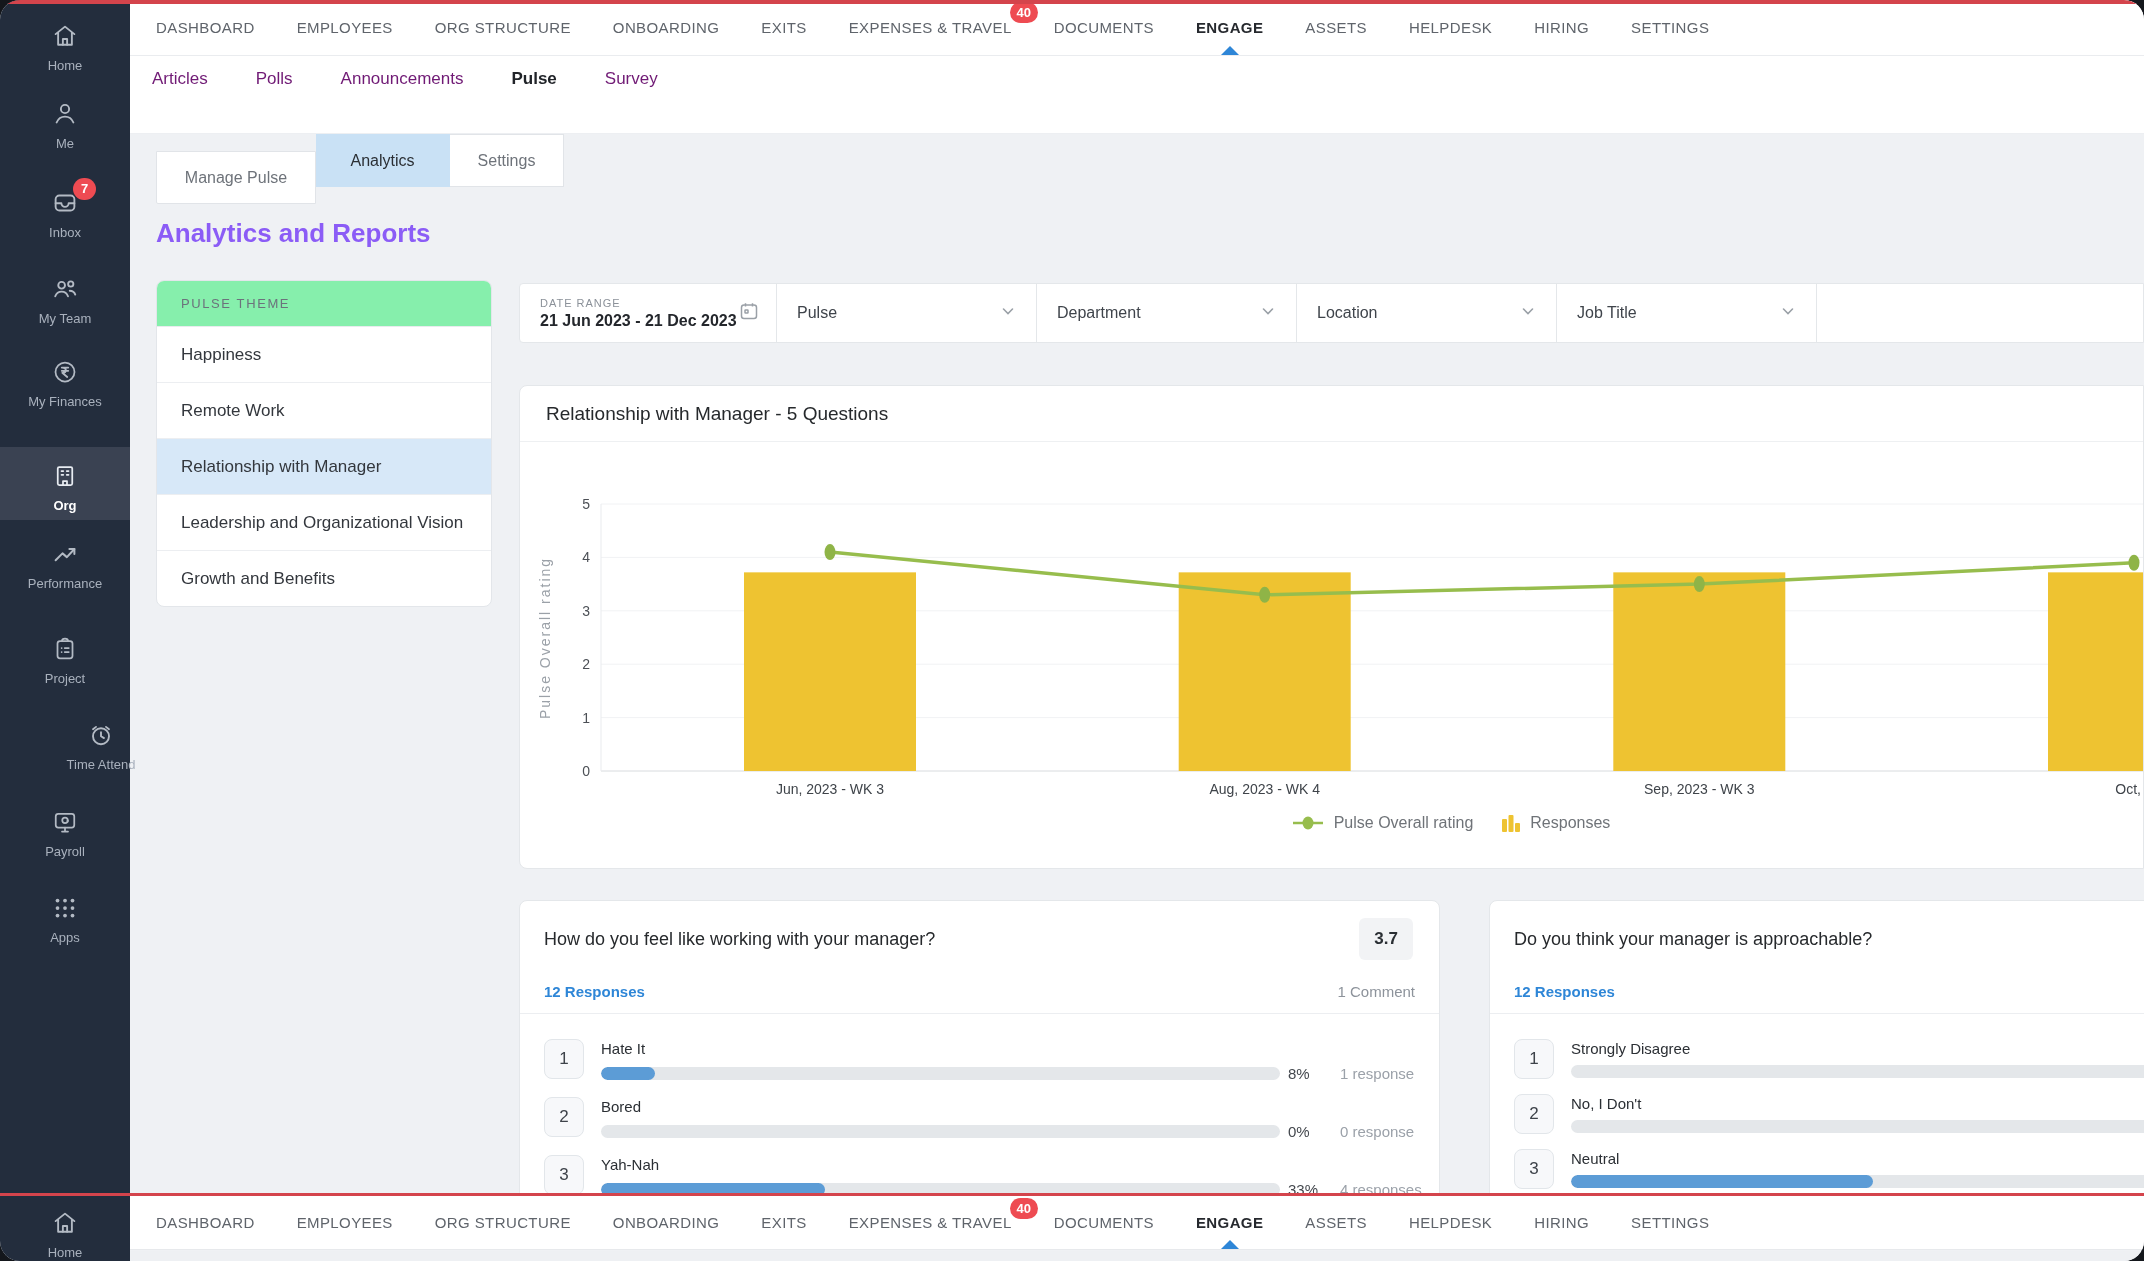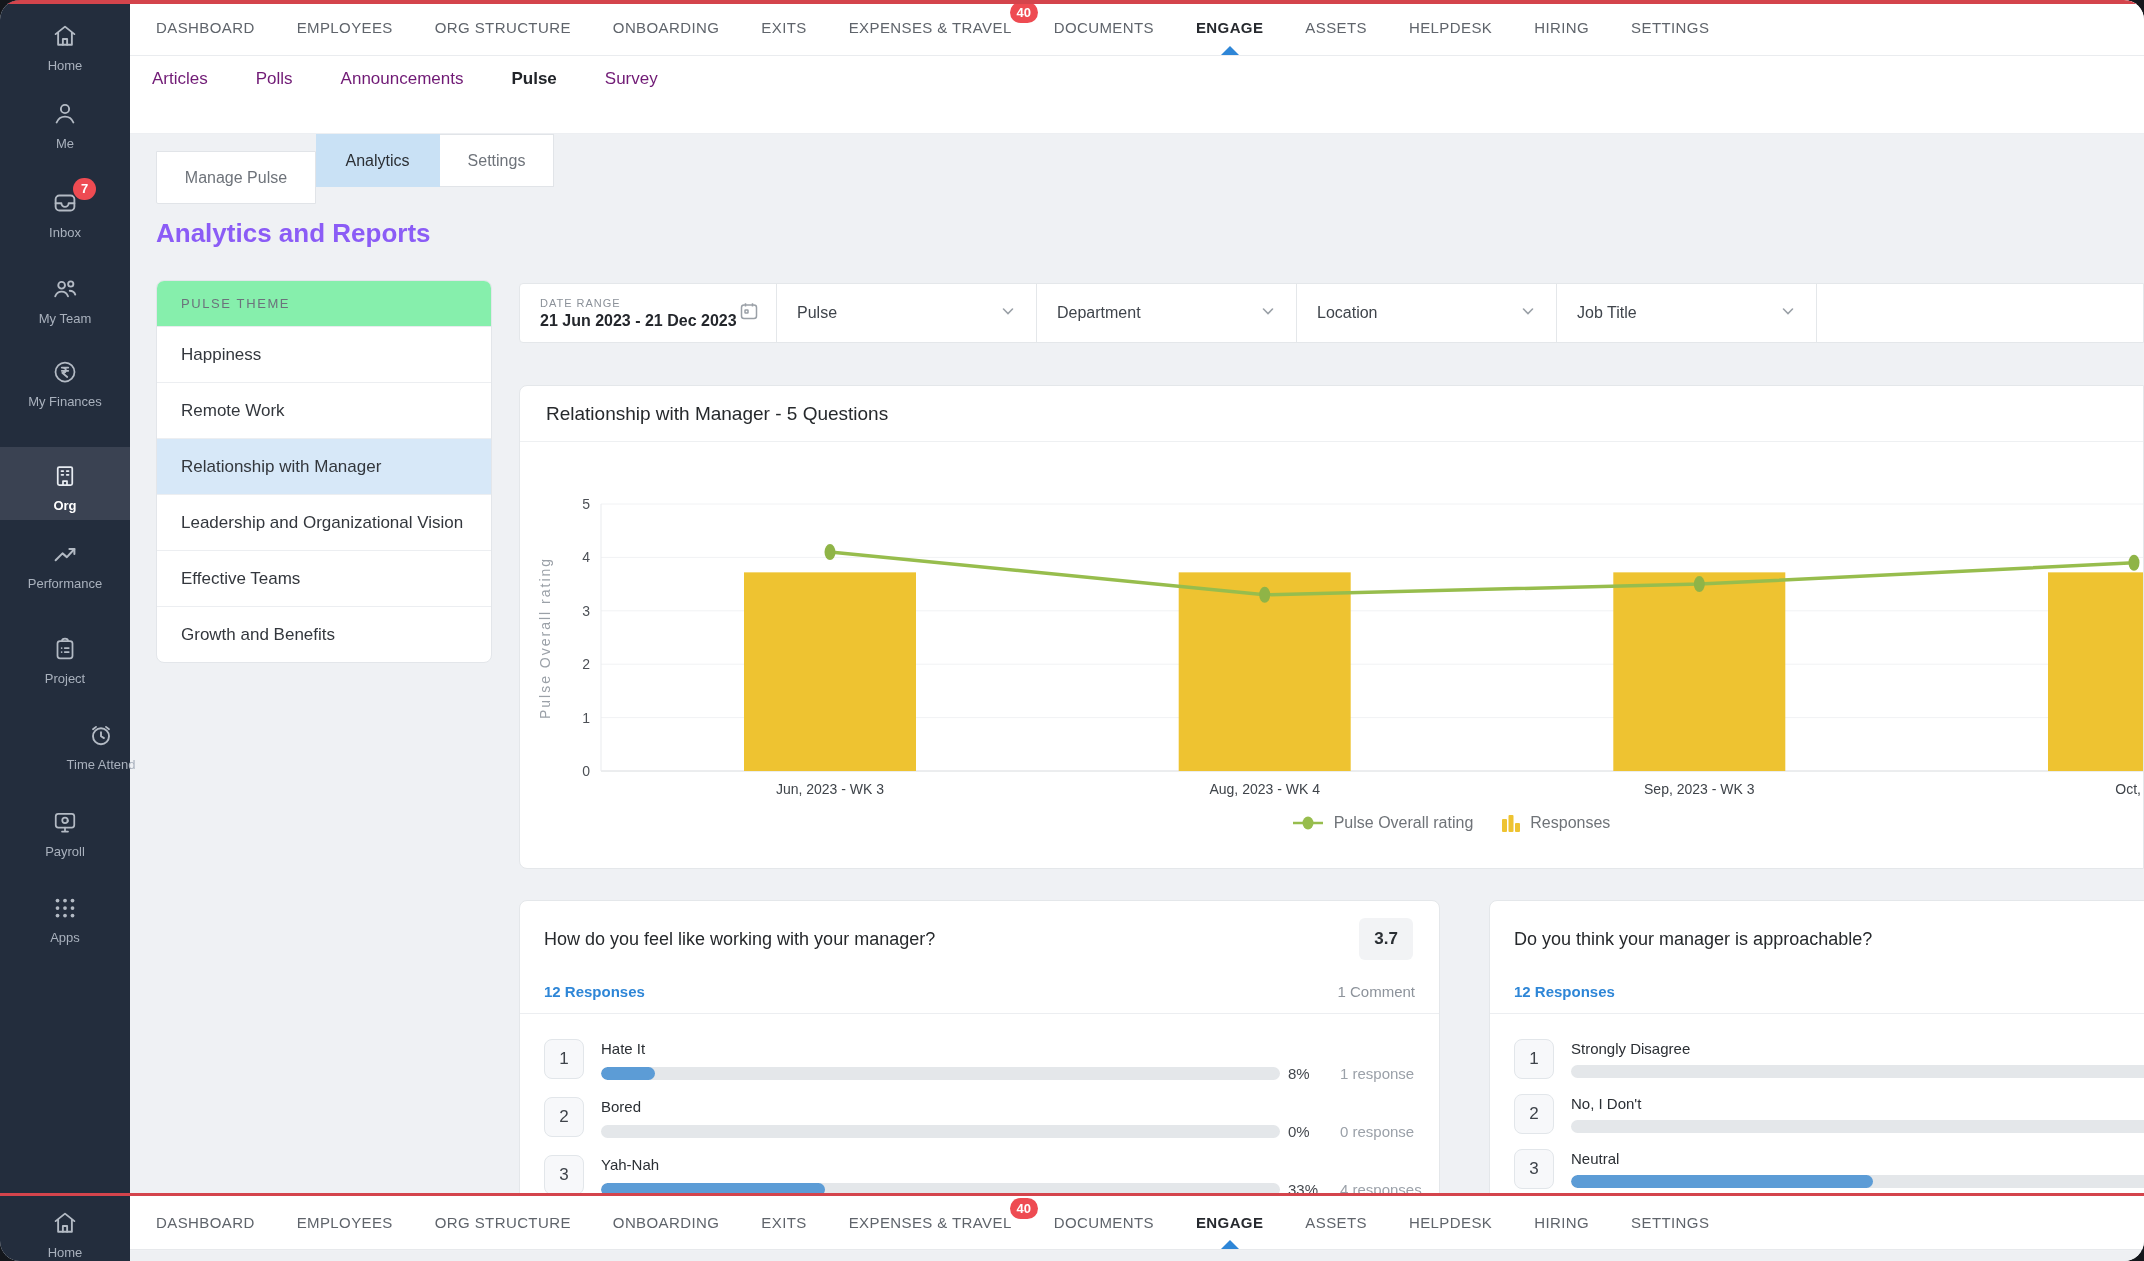--- a/index.html
+++ b/index.html
@@ -284,34 +284,33 @@
       <div class="sub-item">Polls</div>
       <div class="sub-item">Announcements</div>
       <div class="sub-item active">Pulse</div>
       <div class="sub-item">Survey</div>
     </div>
 
   <div class="content">
 
     <div class="tabs" id="tabs">
         <div class="tab" style="width: 160px; margin-top: 17px;">Manage Pulse</div>
-        <div class="tab active" style="width: 124px;">Analytics</div>
+        <div class="tab active" style="width: 134px;">Analytics</div>
         <div class="tab" style="width: 114px;">Settings</div>
       </div>
 
     <h1 class="page-title">Analytics and Reports</h1>
 
     <div class="theme-panel">
       <div class="theme-header">PULSE THEME</div>
       <div id="theme-list">
           <div class="theme-item">Happiness</div>
           <div class="theme-item">Remote Work</div>
           <div class="theme-item selected">Relationship with Manager</div>
           <div class="theme-item">Leadership and Organizational Vision</div>
-          <div class="theme-item">Effective Teams</div>
           <div class="theme-item">Growth and Benefits</div>
         </div>
     </div>
 
     <div class="filters">
       <div class="fbox filter-date">
         <div class="fd-texts">
           <div class="fd-label">DATE RANGE</div>
           <div class="fd-value">21 Jun 2023 - 21 Dec 2023</div>
         </div>

